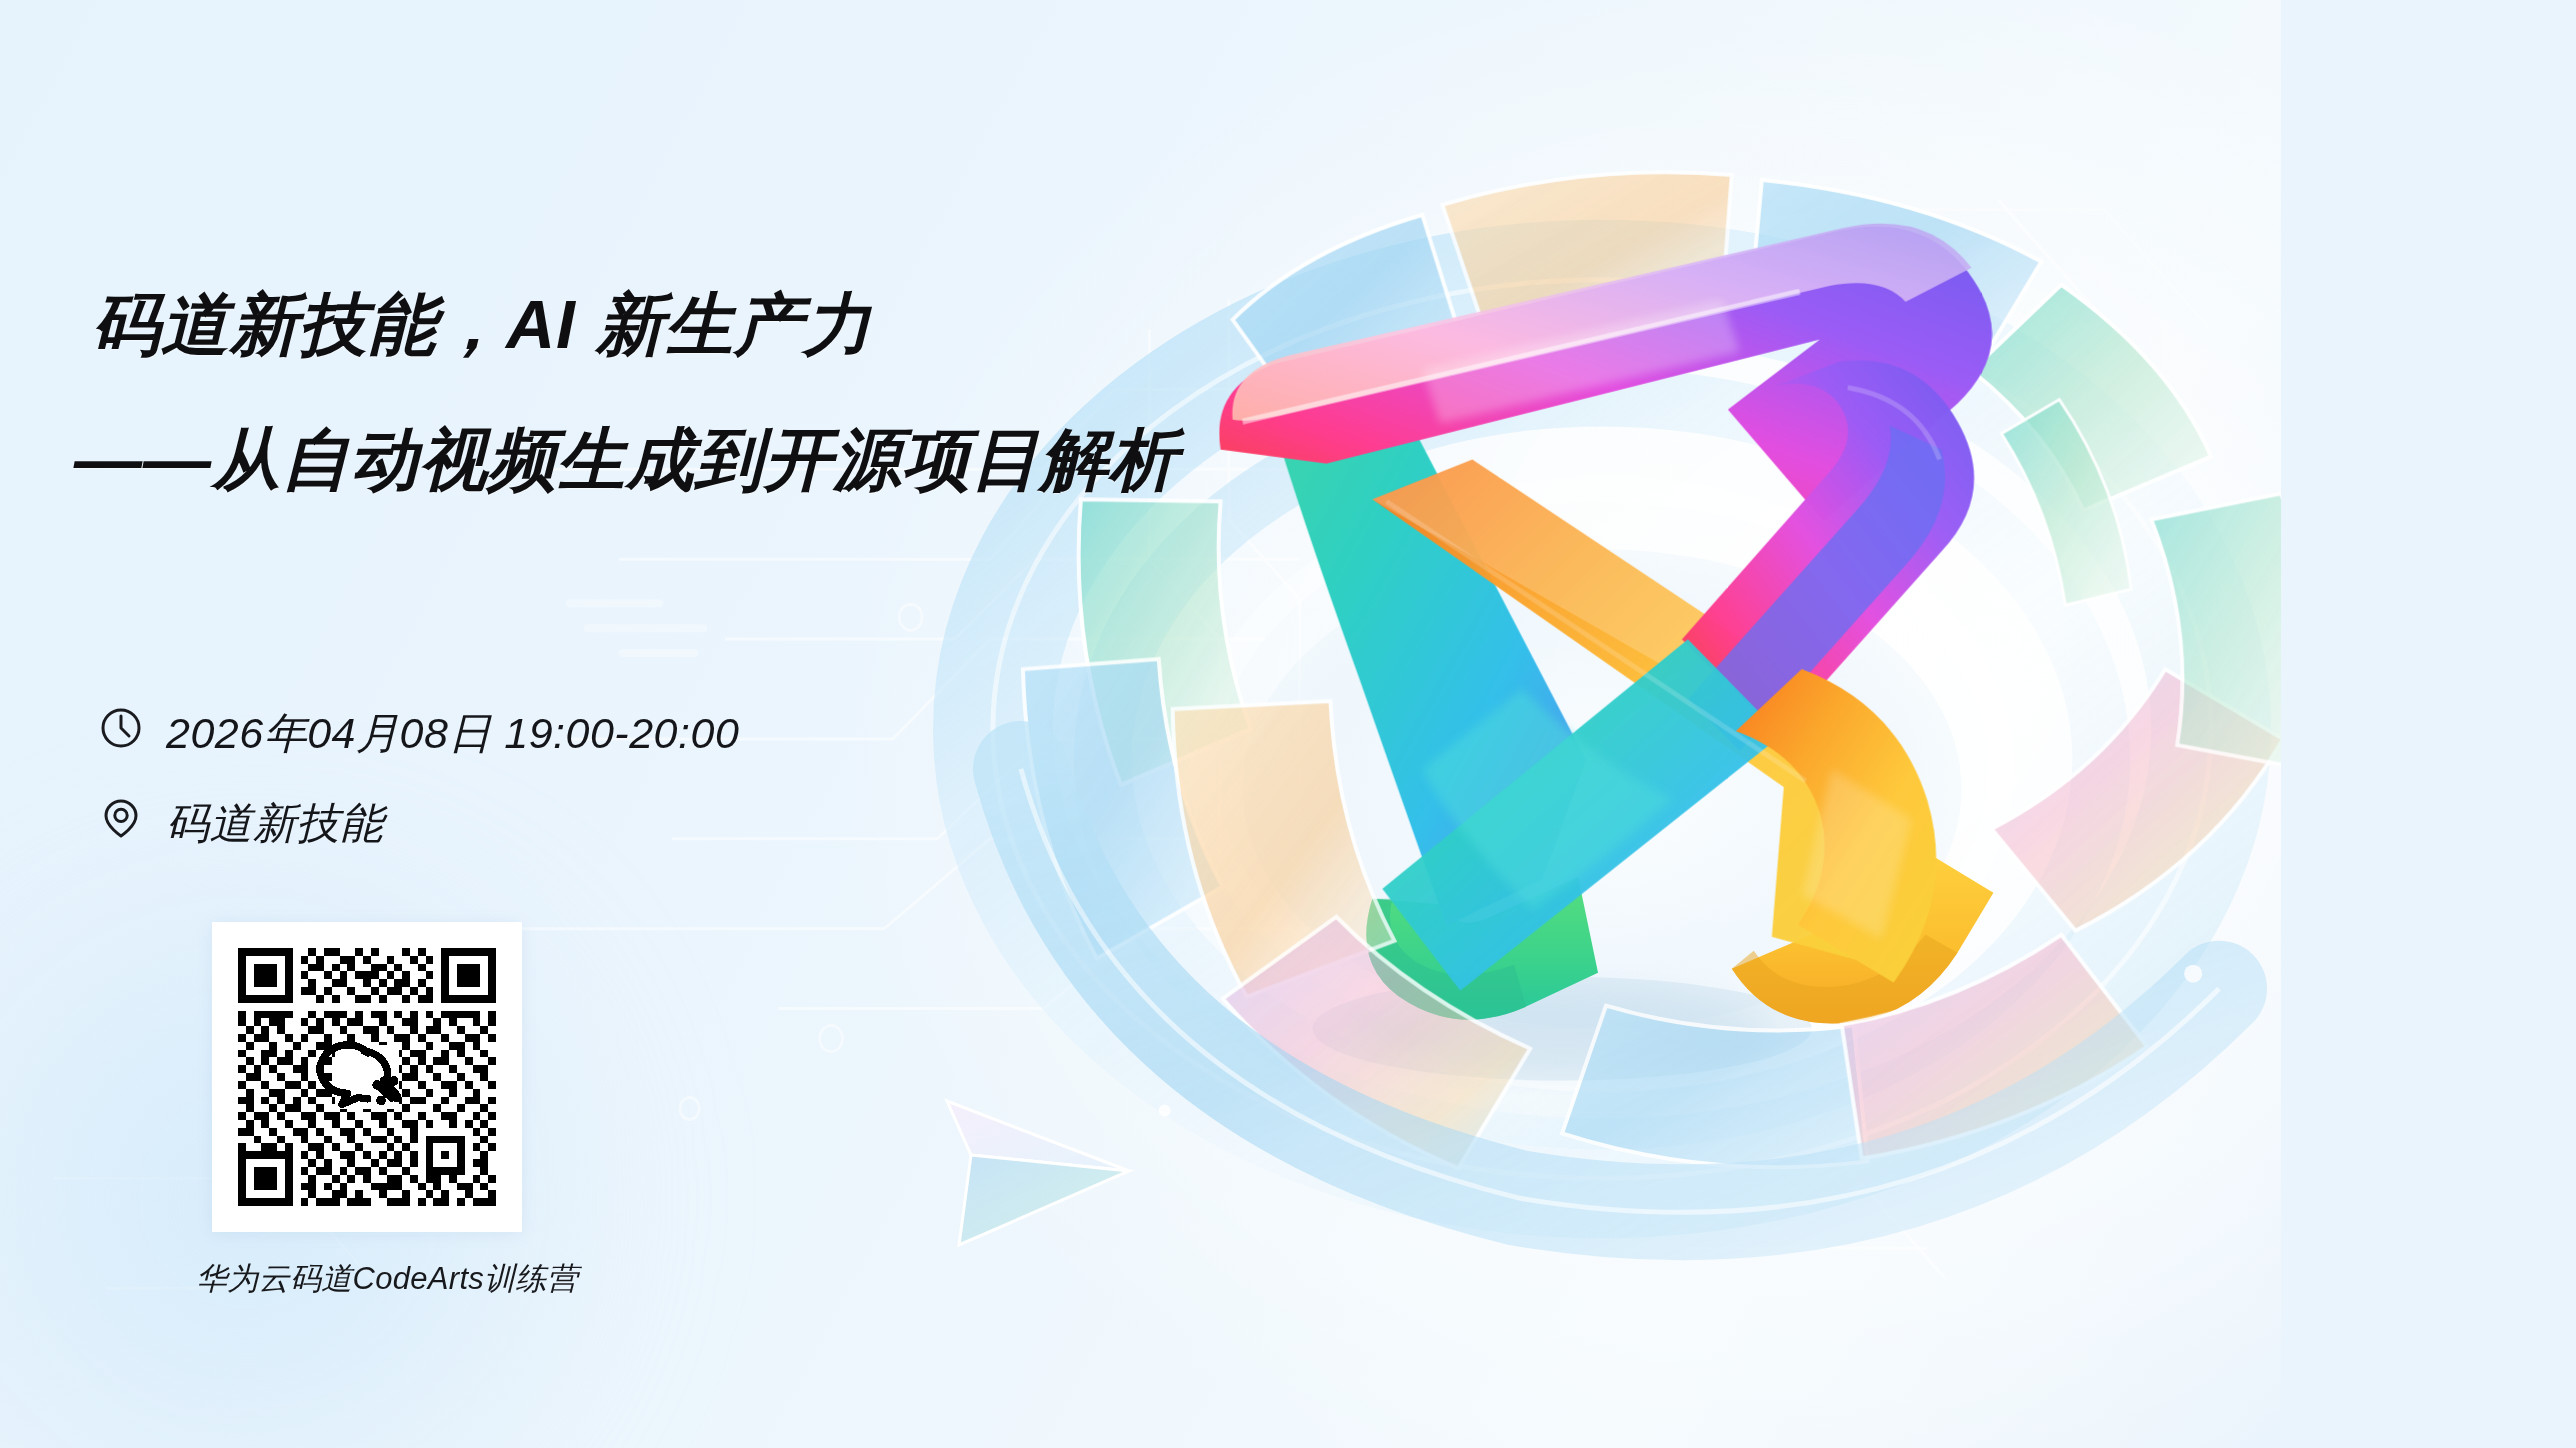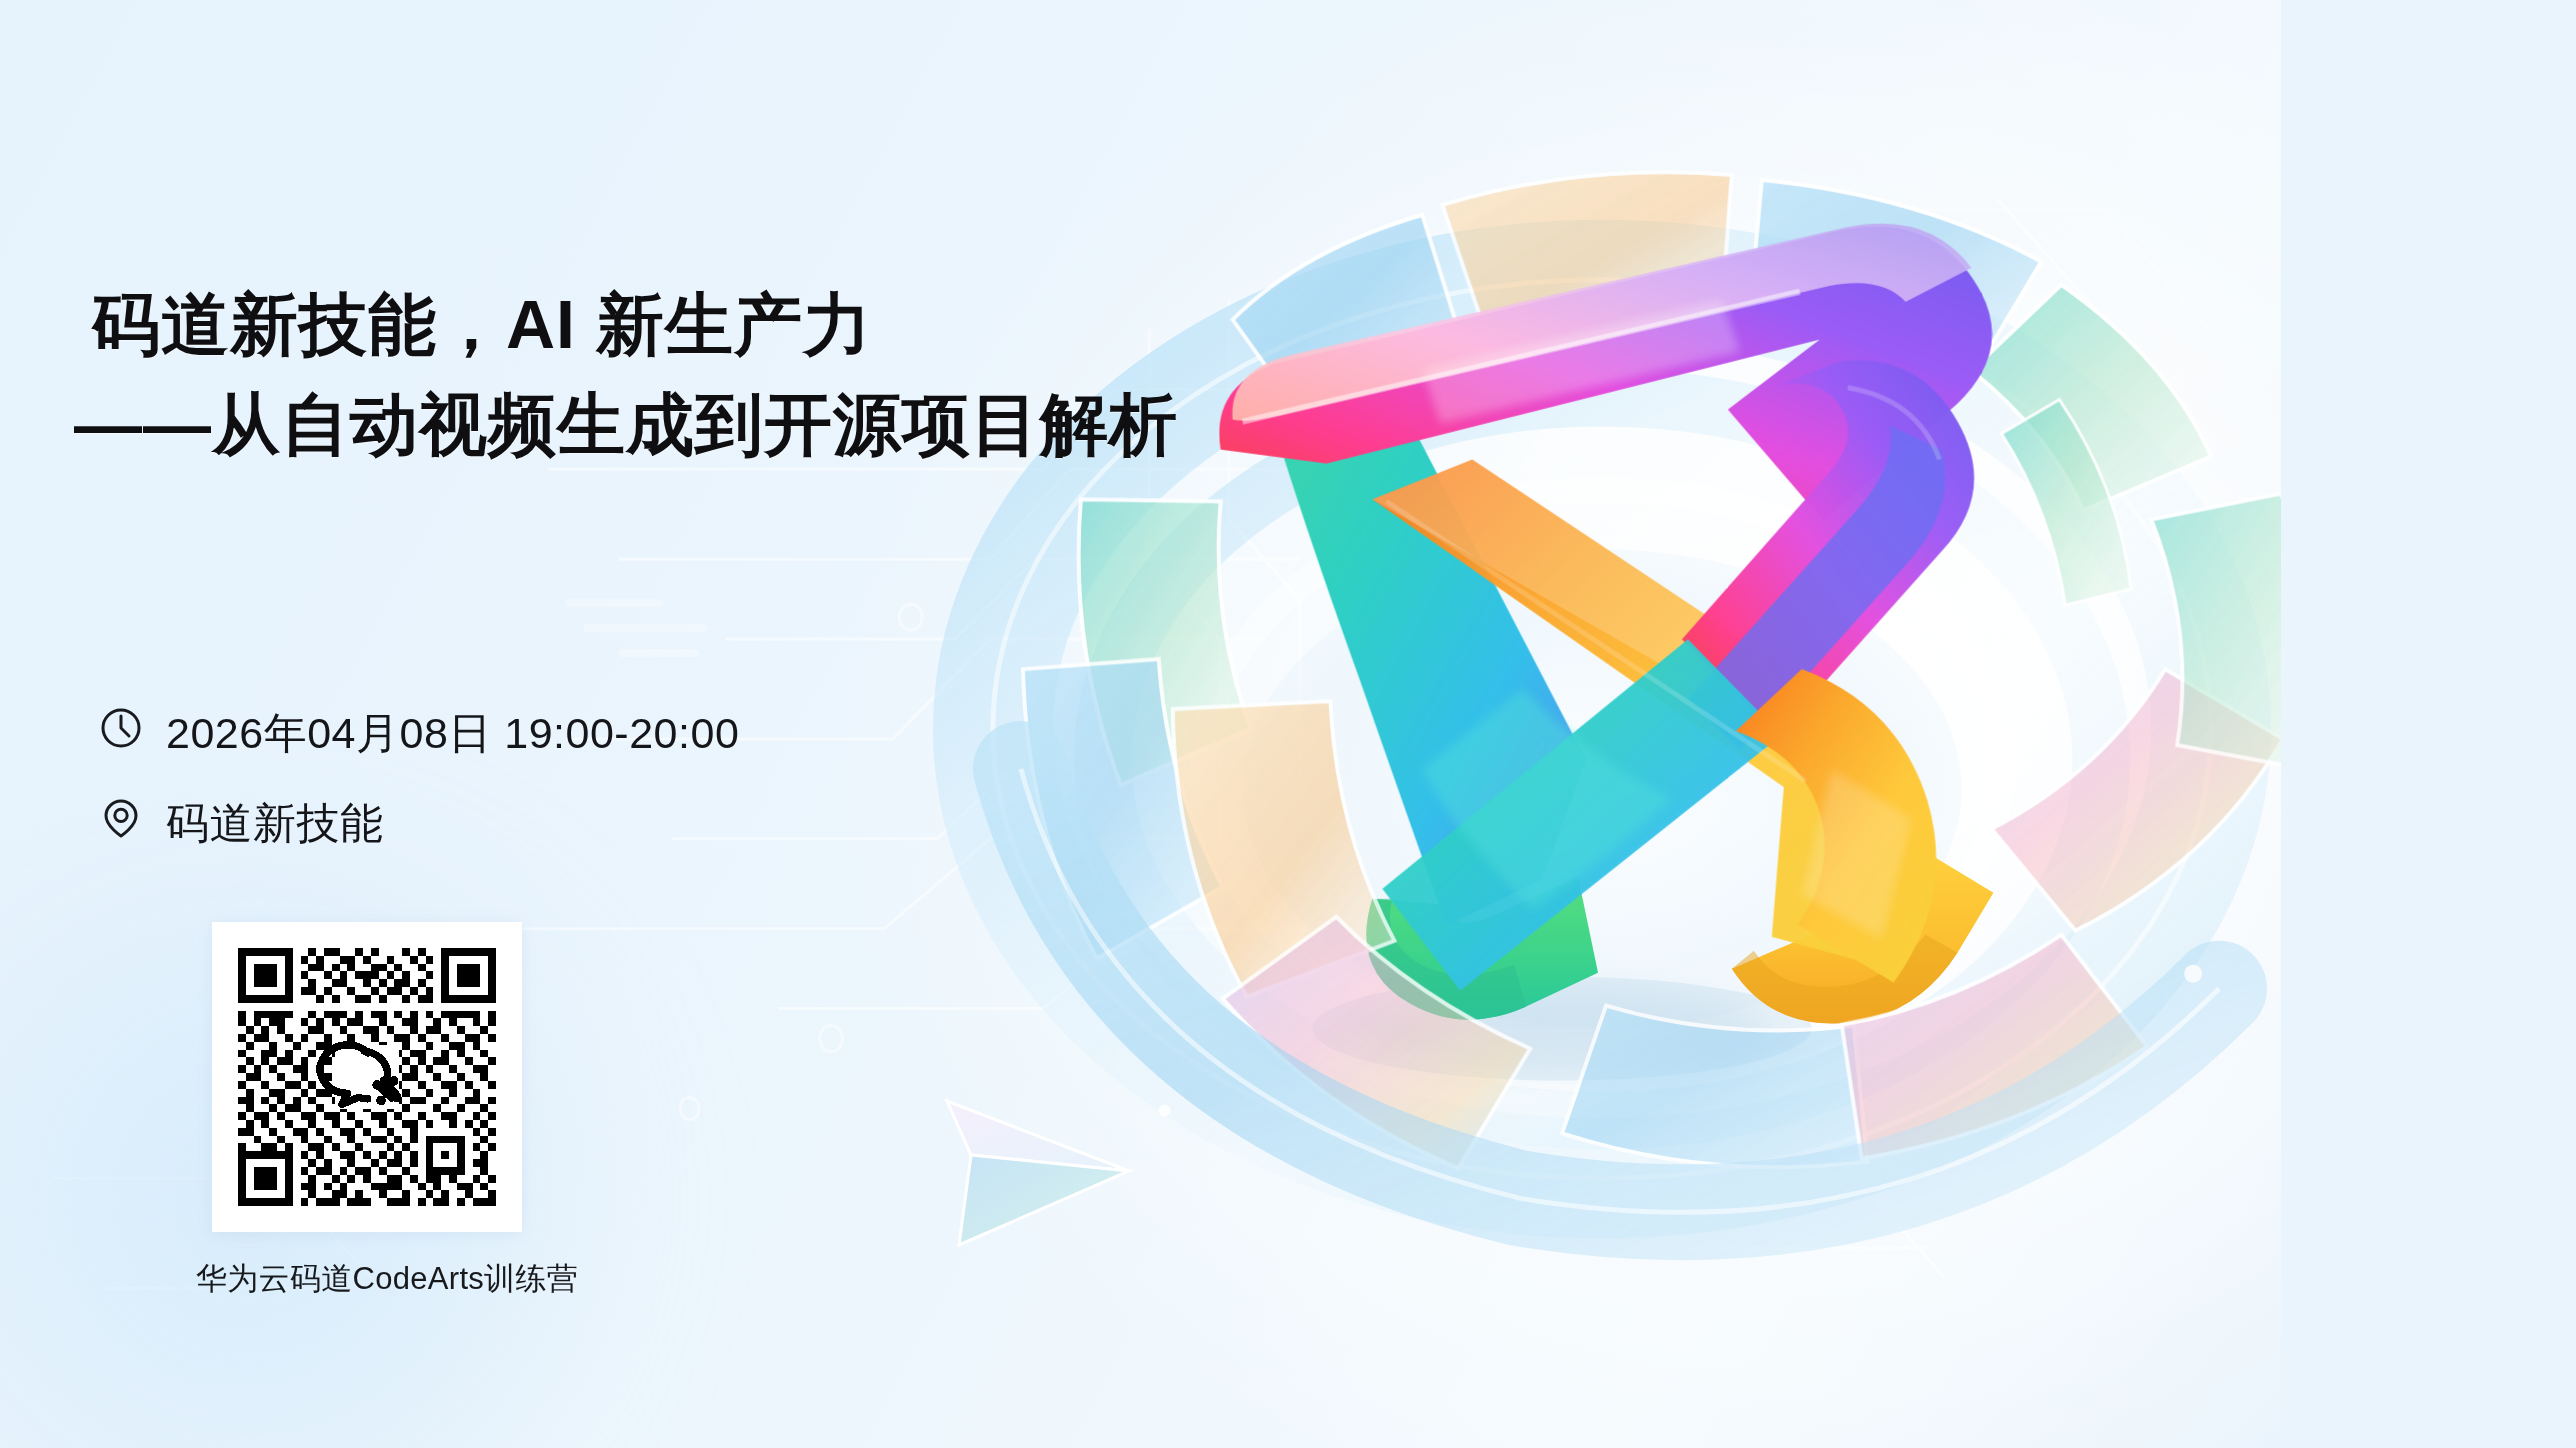--- a/index.html
+++ b/index.html
@@ -5,20 +5,21 @@
   html,body{margin:0;padding:0;}
   body{
     width:2576px;height:1449px;overflow:hidden;
     font-family:"Liberation Sans","DejaVu Sans",sans-serif;
     background:#e9f4fd;
   }
   .banner{position:relative;width:2281px;height:1449px;overflow:hidden;
     background:
       radial-gradient(ellipse 1398px 1198px at 78% 52%, rgba(255,255,255,.95) 0%, rgba(255,255,255,.55) 38%, rgba(255,255,255,0) 68%),
       linear-gradient(118deg,#e6f3fd 0%,#e9f4fd 30%,#eef7fd 55%,#f4fafe 78%,#eaf4fc 100%);
+    font-style: italic;
   }
 
   
   .circuitry{position:absolute;inset:0;opacity:.62;pointer-events:none;}
   .circuitry svg{width:100%;height:100%;display:block;}
 
   
   .glow{position:absolute;border-radius:50%;pointer-events:none;filter:blur(70px);}
   .glow.g1{left:1248px;top:90px;width:1198px;height:1098px;background:radial-gradient(circle,rgba(255,255,255,.85),rgba(255,255,255,0) 70%);}
   .glow.g2{left:-200px;top:849px;width:899px;height:699px;background:radial-gradient(circle,rgba(206,232,250,.75),rgba(206,232,250,0) 70%);}
@@ -29,21 +30,21 @@
   .title-block{position:absolute;left:92px;top:286px;}
   .title-line{
     color:#0f0f12;
     font-weight:700;
     letter-spacing:1px;
     white-space:nowrap;
     line-height:1.12;
     text-shadow:0 1px 0 rgba(255,255,255,.5);
   }
   .title-line.l1{font-size:68px;}
-  .title-line.l2{font-size:68px;margin-top:24px;margin-left:-18px;}
+  .title-line.l2{font-size:68px;margin-top:59px;margin-left:-18px;}
 
   .meta{position:absolute;left:98px;top:705px;}
   .meta-row{display:flex;margin-bottom:32px;}
   .meta-icon{width:46px;height:46px;flex:0 0 46px;margin-right:22px;display:flex;align-items:center;justify-content:center;}
   .meta-icon svg{display:block;}
   .meta-text{font-size:43px;color:#15161a;letter-spacing:0.5px;white-space:nowrap;}
 
   
   .qr-block{position:absolute;left:212px;top:922px;}
   .qr-card{

